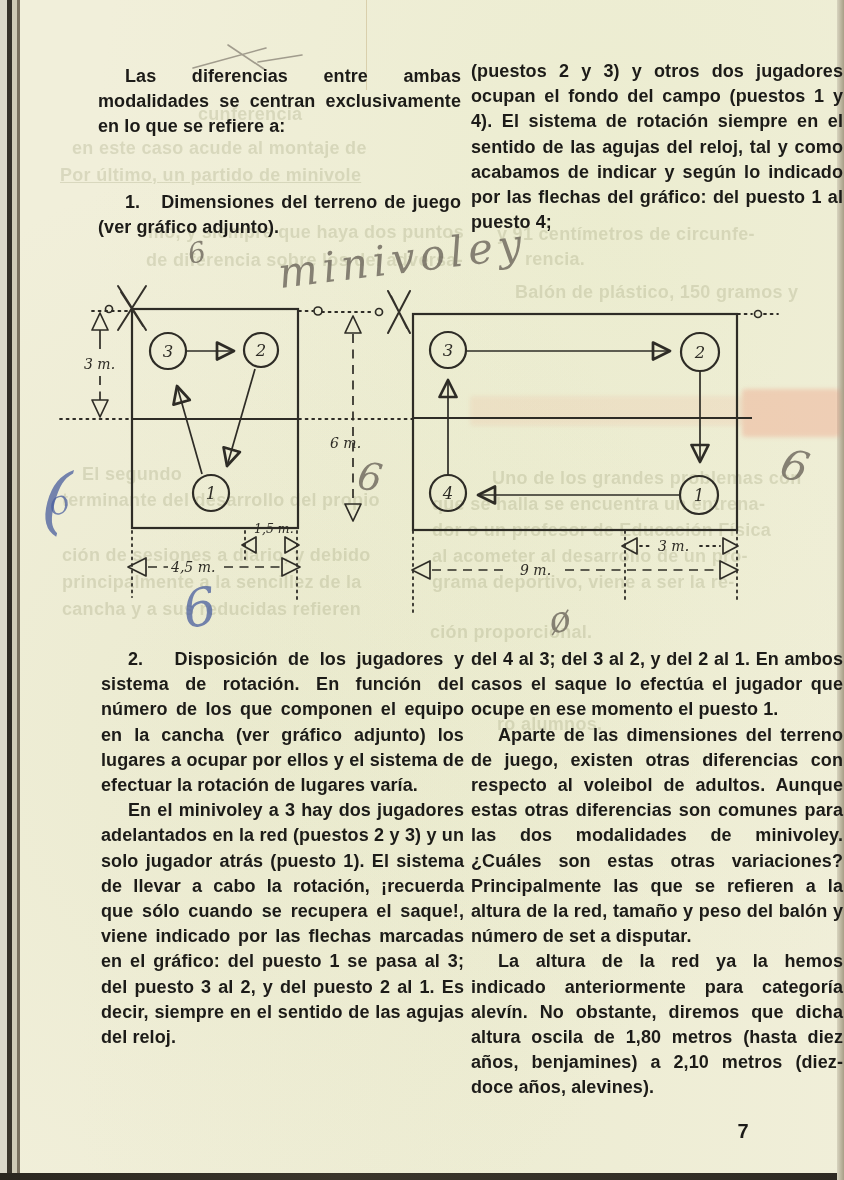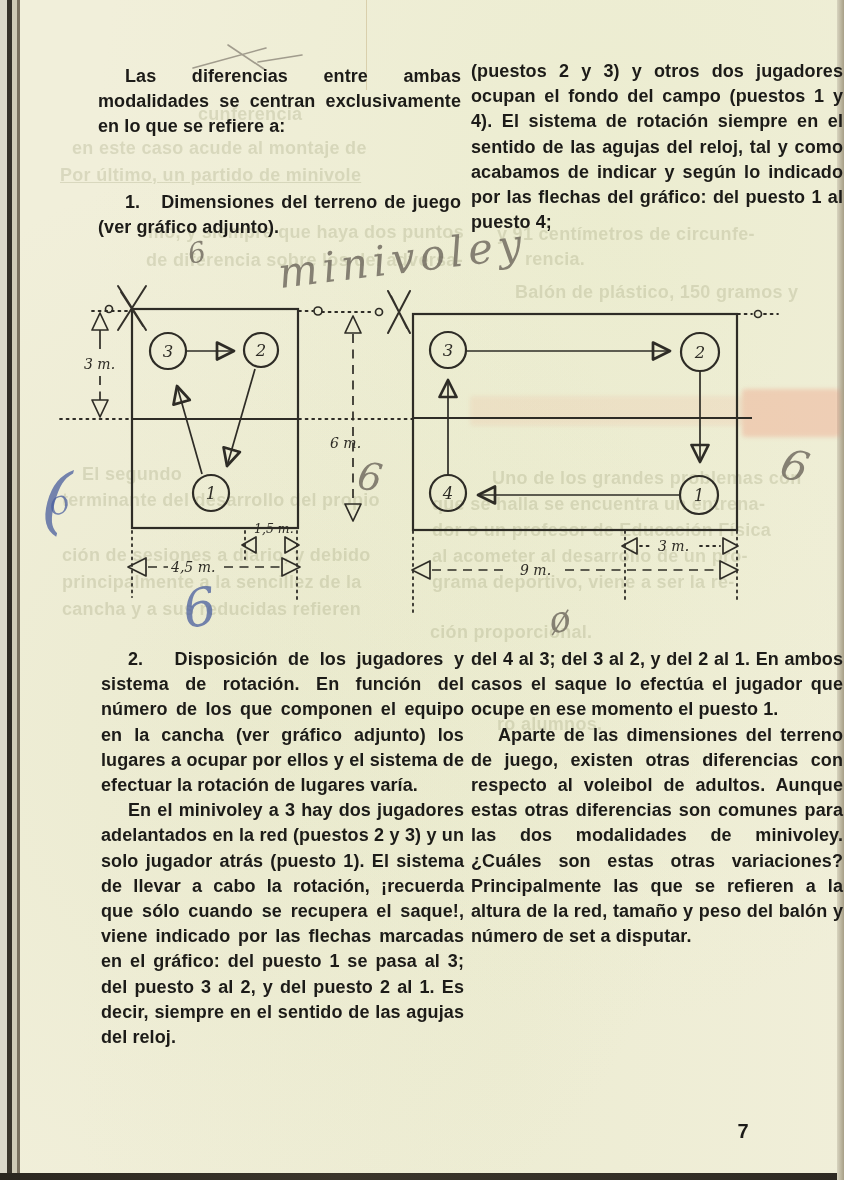--- a/index.html
+++ b/index.html
@@ -96,20 +96,21 @@
 </div>
 
 <div class="col" style="left:60px;top:647px;width:363px;">
   <p class="ind">2.&nbsp;&nbsp;&nbsp;Disposición de los jugadores y sistema de rotación. En función del número de los que componen el equipo en la cancha (ver gráfico adjunto) los lugares a ocupar por ellos y el sistema de efectuar la rotación de lugares varía.</p>
   <p class="ind">En el minivoley a 3 hay dos jugadores adelantados en la red (puestos 2 y 3) y un solo jugador atrás (puesto 1). El sistema de llevar a cabo la rotación, ¡recuerda que sólo cuando se recupera el saque!, viene indicado por las flechas marcadas en el gráfico: del puesto 1 se pasa al 3; del puesto 3 al 2, y del puesto 2 al 1. Es decir, siempre en el sentido de las agujas del reloj.</p>
 </div>
 
 <div class="col" style="left:430px;top:647px;width:372px;">
   <p>del 4 al 3; del 3 al 2, y del 2 al 1. En ambos casos el saque lo efectúa el jugador que ocupe en ese momento el puesto 1.</p>
   <p class="ind">Aparte de las dimensiones del terreno de juego, existen otras diferencias con respecto al voleibol de adultos. Aunque estas otras diferencias son comunes para las dos modalidades de minivoley. ¿Cuáles son estas otras variaciones? Principalmente las que se refieren a la altura de la red, tamaño y peso del balón y número de set a disputar.</p>
+  <p class="ind">La altura de la red ya la hemos indicado anteriormente para categoría alevín. No obstante, diremos que dicha altura oscila de 1,80 metros (hasta diez años, benjamines) a 2,10 metros (diez-doce años, alevines).</p>
 </div>
 
 <div id="pagenum">7</div>
 
 <svg id="diagram" width="844" height="1180" viewBox="0 0 844 1180">
   <defs>
     <marker id="mo" viewBox="0 0 12 12" refX="11" refY="6" markerWidth="12" markerHeight="12" orient="auto">
       <path d="M1,1 L11,6 L1,11 Z" fill="none" stroke="#2e2c26" stroke-width="1.6" stroke-linejoin="round"></path>
     </marker>
   </defs>

